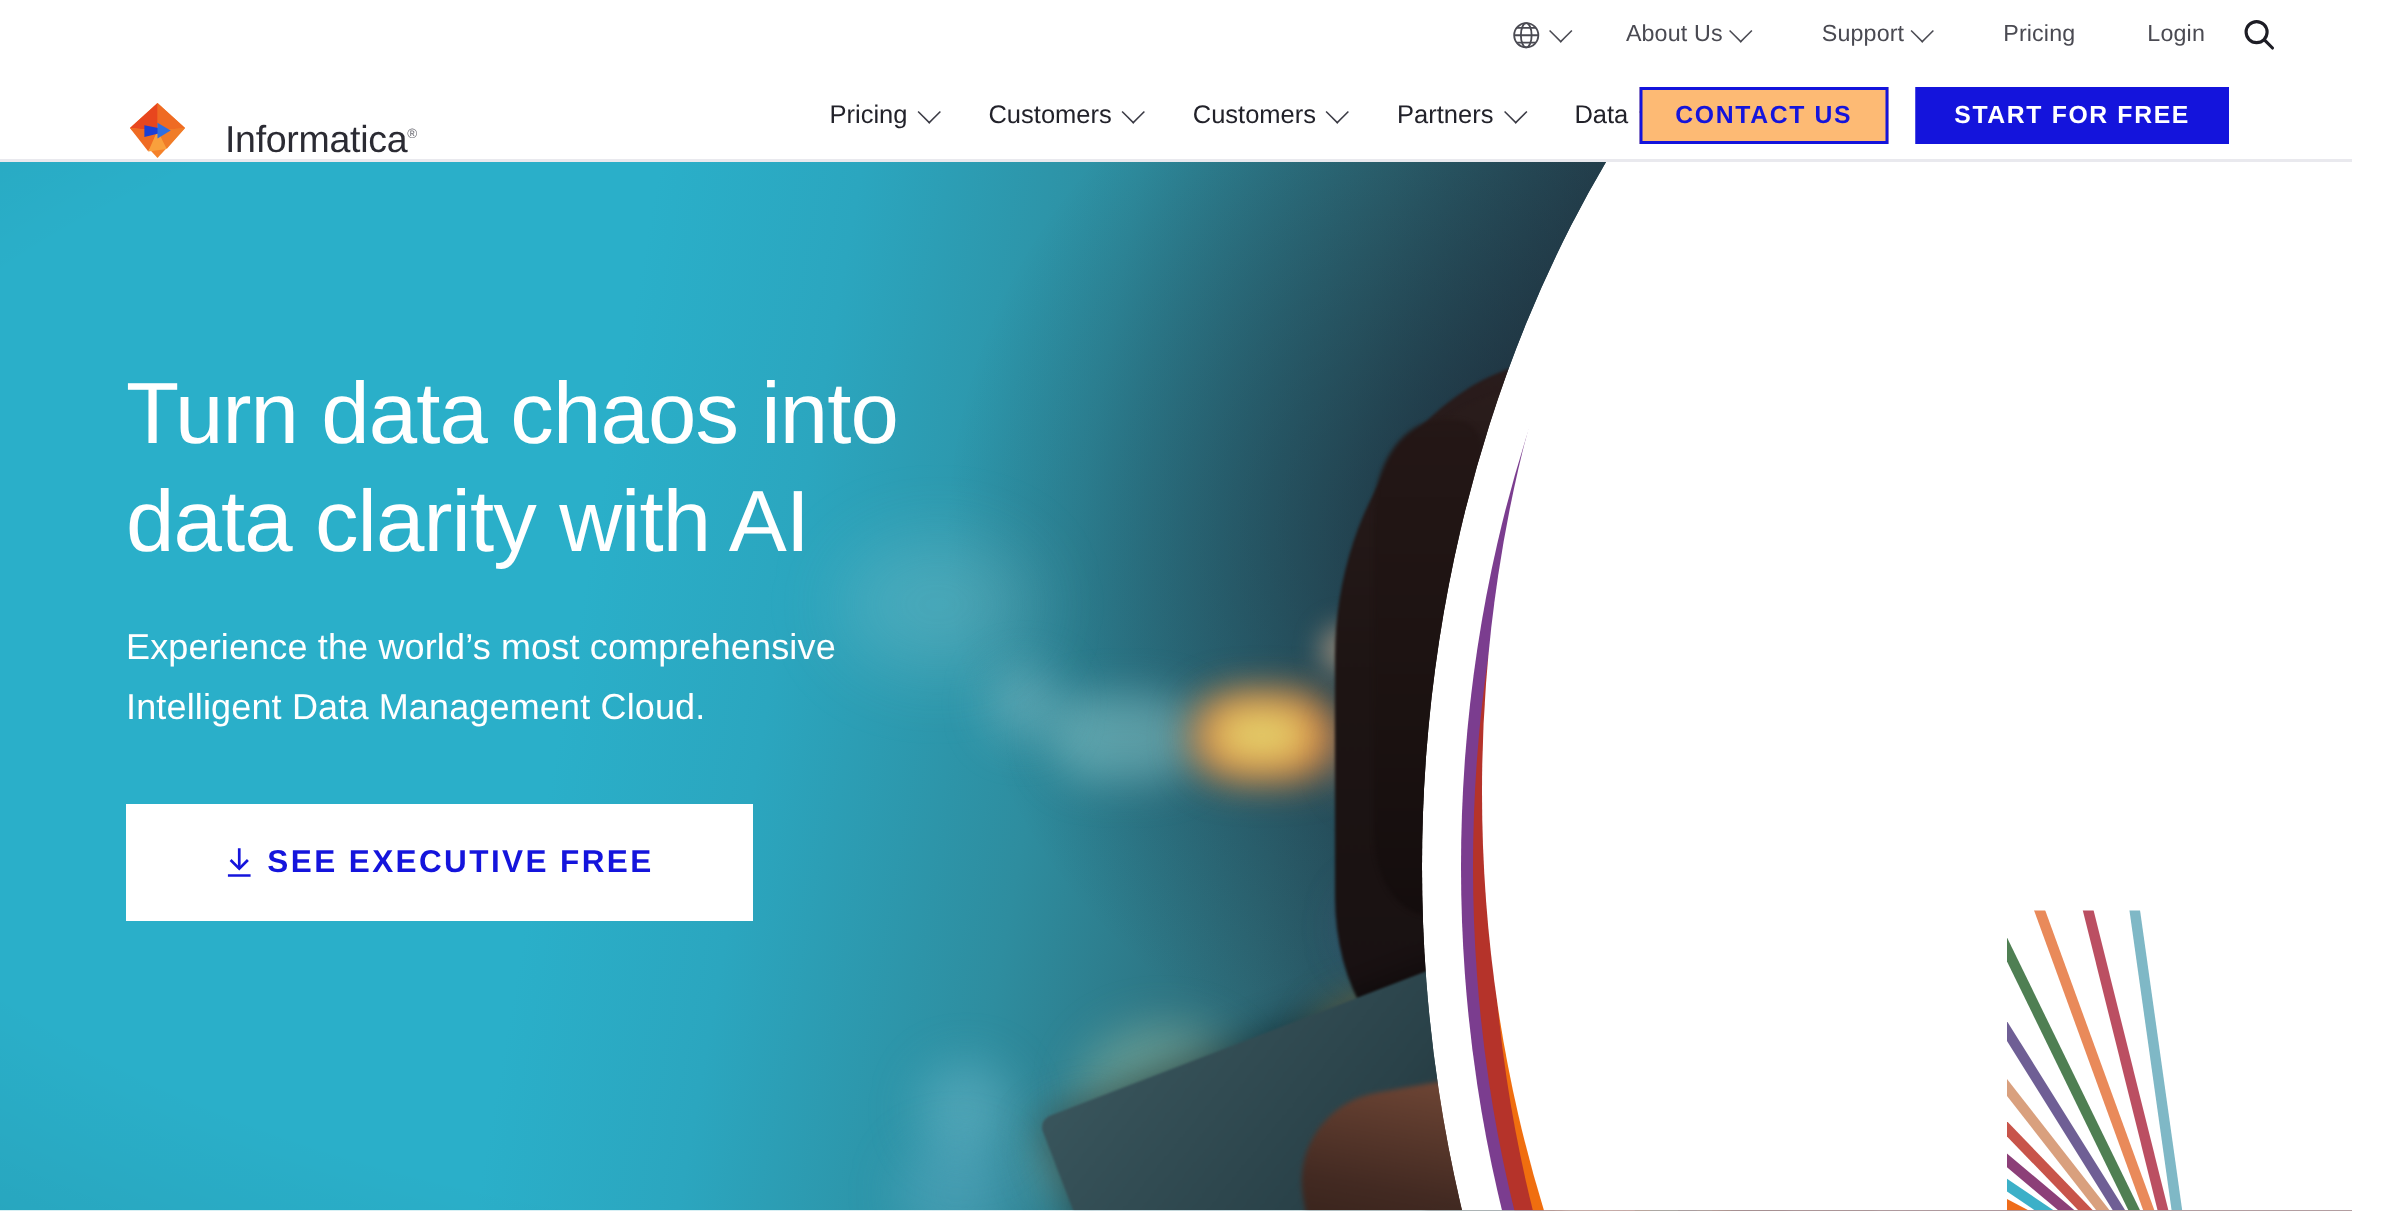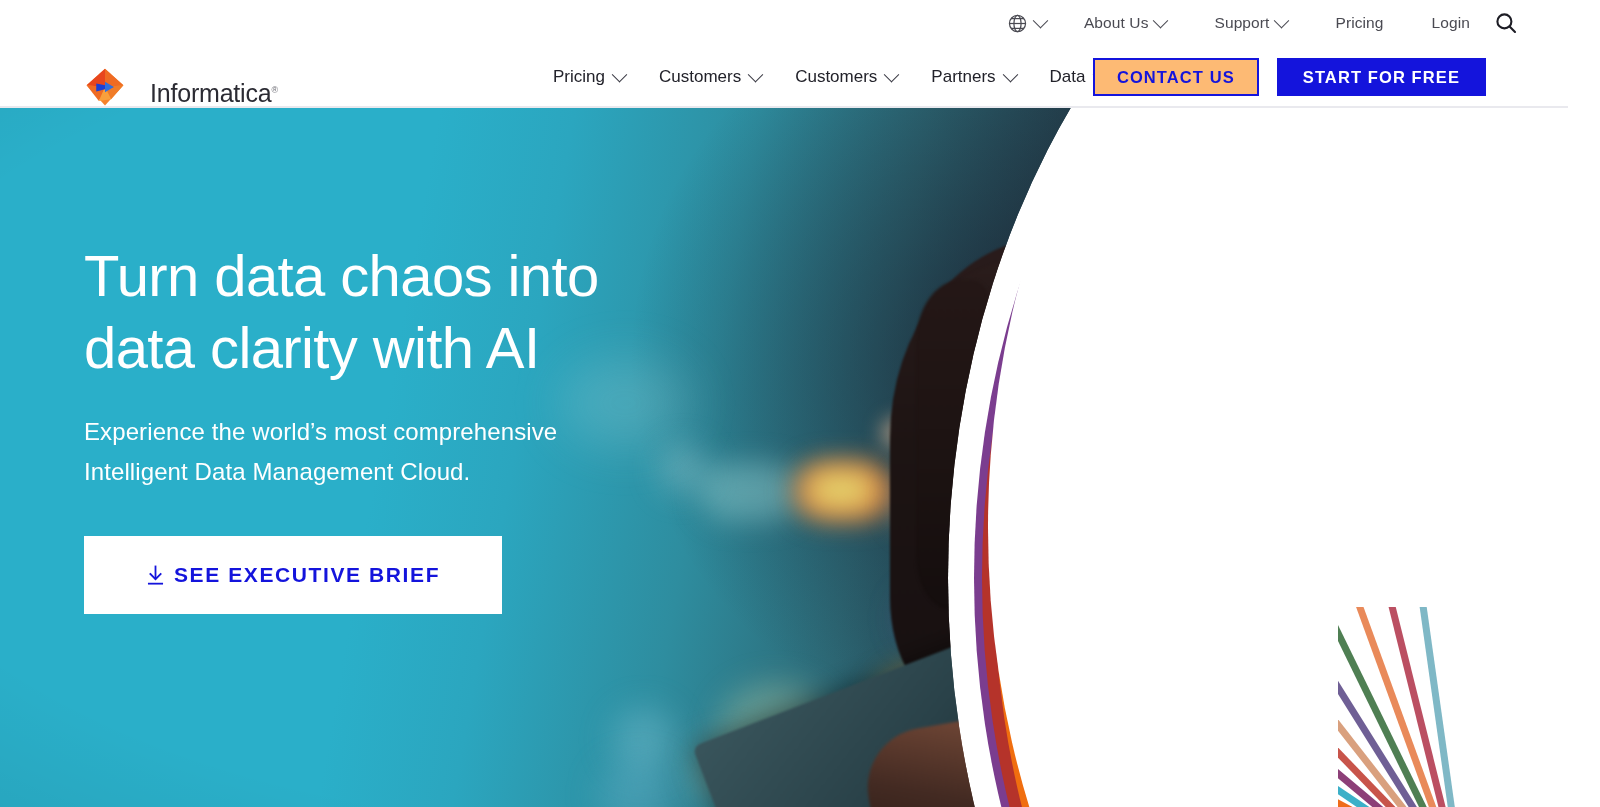--- a/index.html
+++ b/index.html
@@ -421,21 +421,21 @@
 Intelligent Data Management Cloud.</p>
       <div id="hero-cta">
         <span id="hero-cta-label">
           <span id="dl-icon">
             <svg width="19" height="21" viewBox="0 0 20 22" fill="none" stroke="#1414dc" stroke-width="1.9" stroke-linecap="square">
               <line x1="10" y1="1.5" x2="10" y2="14"></line>
               <polyline points="4.6,9.4 10,14.8 15.4,9.4"></polyline>
               <line x1="3" y1="19.6" x2="17" y2="19.6"></line>
             </svg>
           </span>
-          <span>SEE EXECUTIVE BRIEF</span>
+          <span>SEE EXECUTIVE FREE</span>
         </span>
       </div>
     </div>
 
   </section>
 </div>
 
 <div id="gutter"></div>
 </div>
 

